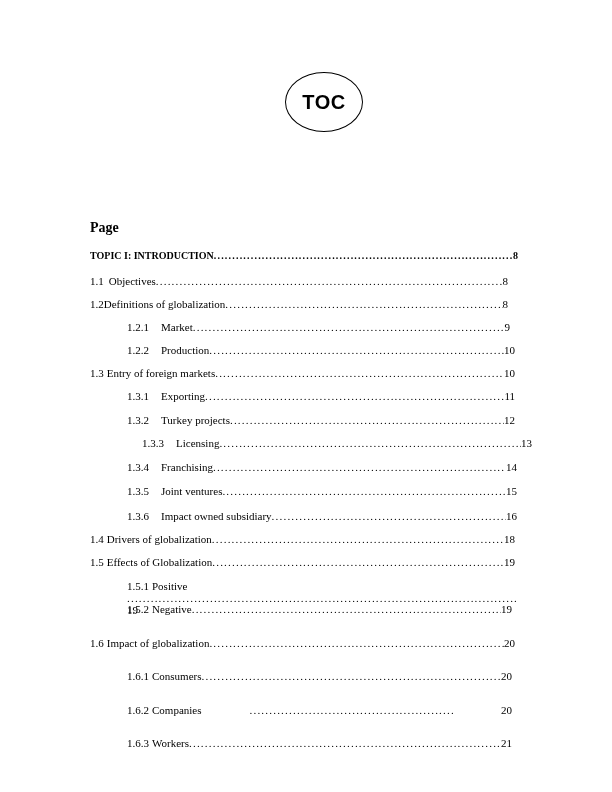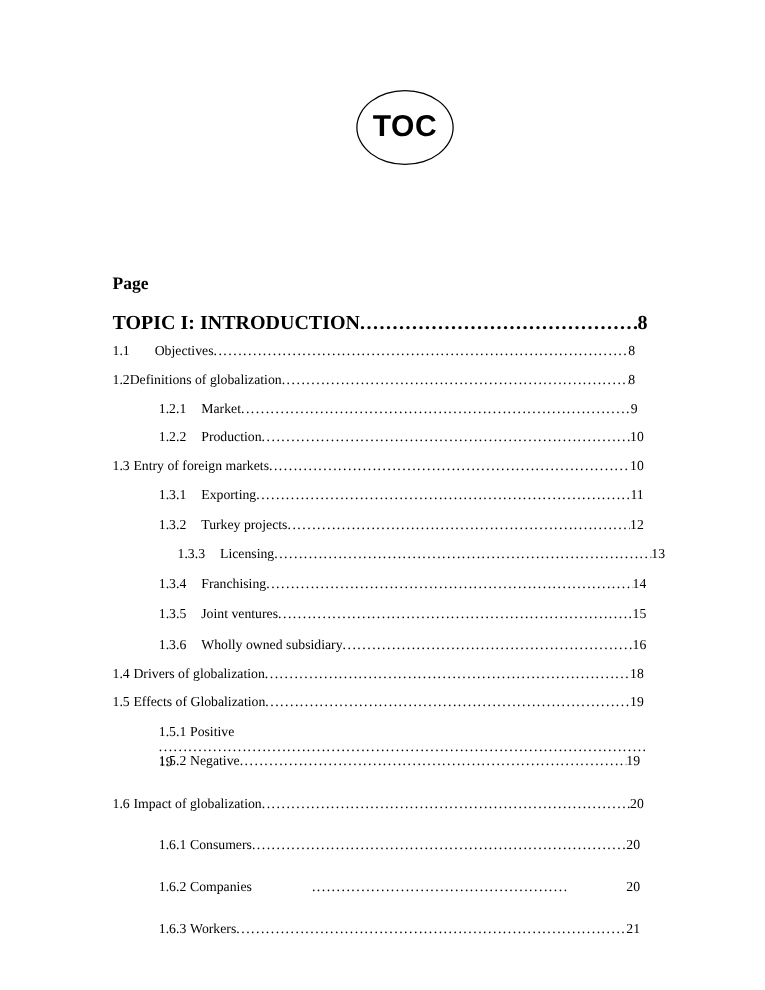--- a/index.html
+++ b/index.html
@@ -2,21 +2,21 @@
 <html><head>
 <meta charset="utf-8">
 <style>
   html, body { margin:0; padding:0; background:#ffffff; }
   body { width:612px; height:792px; position:relative; overflow:hidden;
          font-family:"Liberation Serif", serif; color:#000; }
   .toc-badge { position:absolute; left:285px; top:72px; width:78px; height:60px;
                border:1.6px solid #000; border-radius:50%; box-sizing:border-box;
                display:flex; align-items:center; justify-content:center; }
   .toc-badge span { font-family:"Liberation Sans", sans-serif; font-weight:bold;
-                    font-size:24px; letter-spacing:0.5px; }
+                    font-size:20px; letter-spacing:0.5px; }
   .heading { position:absolute; left:90px; top:220px; width:428px;
              display:flex; justify-content:space-between; font-weight:bold; font-size:14px; }
   .row { position:absolute; display:flex; align-items:baseline; white-space:nowrap;
          font-size:11px; overflow:hidden; }
   .row .label { flex:0 0 auto; }
   .row .num { display:inline-block; }
   .row .dots { flex:1 1 auto; overflow:hidden; letter-spacing:1.2px; }
   .row .dots::after { content:"........................................................................................................................................................................................................"; }
   .row .page { flex:0 0 auto; }
   .row.bold { font-weight:bold; }
@@ -26,27 +26,27 @@
 
 <div class="toc-badge">
   <span>TOC</span>
 </div>
 
 <div class="heading">
   <span>Page</span>
 </div>
 
 <div id="toc-list">
-    <div class="row bold" style="left: 90px; top: 250px; width: 428px; font-size: 16px;">
+    <div class="row bold" style="left: 90px; top: 250px; width: 428px; font-size: 10px;">
       <span class="label"><span>TOPIC I: INTRODUCTION</span></span>
       <span class="dots"></span>
       <span class="page">8</span>
     </div>
     <div class="row" style="left: 90px; top: 275px; width: 418px;">
-      <span class="label"><span class="num" style="margin-right: 20px; text-align: center;">1.1</span><span>Objectives</span></span>
+      <span class="label"><span class="num" style="margin-right: 5px; text-align: center;">1.1</span><span>Objectives</span></span>
       <span class="dots"></span>
       <span class="page">8</span>
     </div>
     <div class="row" style="left: 90px; top: 298px; width: 418px;">
       <span class="label"><span class="num" style="margin-right: 0;">1.2</span><span>Definitions of globalization</span></span>
       <span class="dots"></span>
       <span class="page">8</span>
     </div>
     <div class="row" style="left: 127px; top: 321px; width: 383px;">
       <span class="label"><span class="num" style="width: 34px;">1.2.1</span><span>Market</span></span>
@@ -82,21 +82,21 @@
       <span class="label"><span class="num" style="width: 34px;">1.3.4</span><span>Franchising</span></span>
       <span class="dots"></span>
       <span class="page">14</span>
     </div>
     <div class="row" style="left: 127px; top: 485px; width: 390px;">
       <span class="label"><span class="num" style="width: 34px;">1.3.5</span><span>Joint ventures</span></span>
       <span class="dots"></span>
       <span class="page">15</span>
     </div>
     <div class="row" style="left: 127px; top: 510px; width: 390px;">
-      <span class="label"><span class="num" style="width: 34px;">1.3.6</span><span>Wholly owned subsidiary</span></span>
+      <span class="label"><span class="num" style="width: 34px;">1.3.6</span><span>Impact owned subsidiary</span></span>
       <span class="dots"></span>
       <span class="page">16</span>
     </div>
     <div class="row" style="left: 90px; top: 533px; width: 425px;">
       <span class="label"><span class="num" style="margin-right: 3px;">1.4</span><span>Drivers of globalization</span></span>
       <span class="dots"></span>
       <span class="page">18</span>
     </div>
     <div class="row" style="left: 90px; top: 556px; width: 425px;">
       <span class="label"><span class="num" style="margin-right: 3px;">1.5</span><span>Effects of Globalization</span></span>

